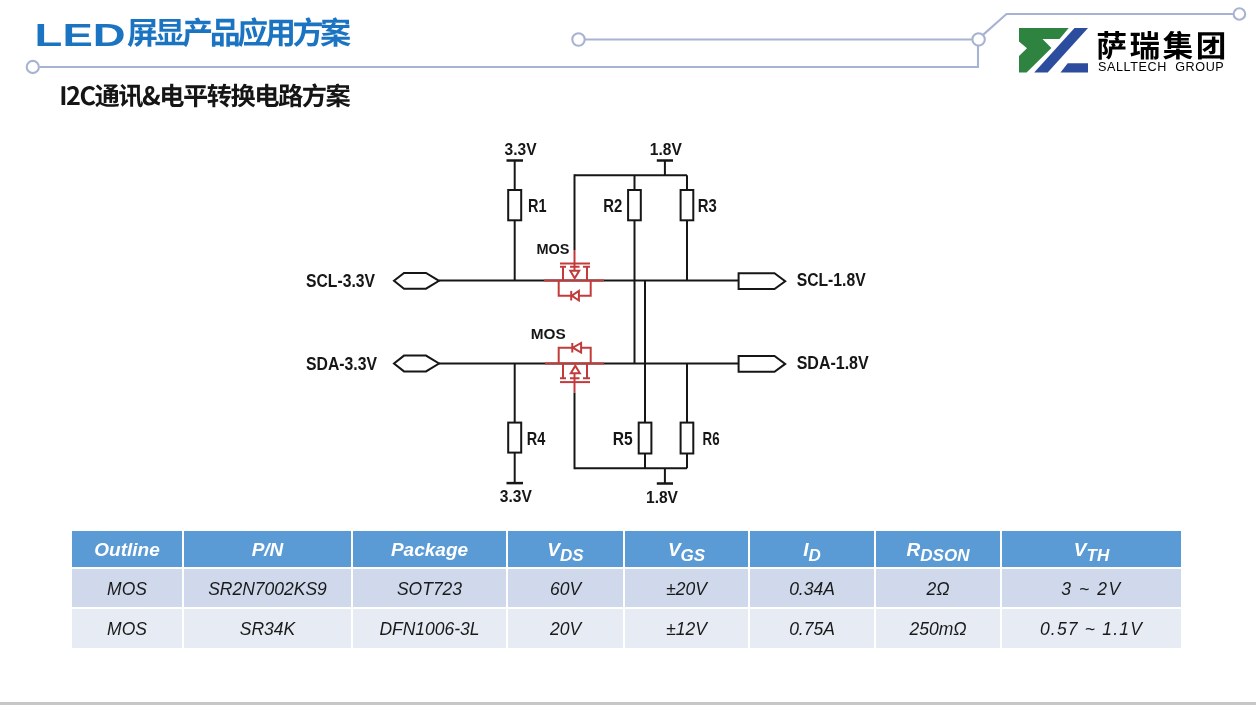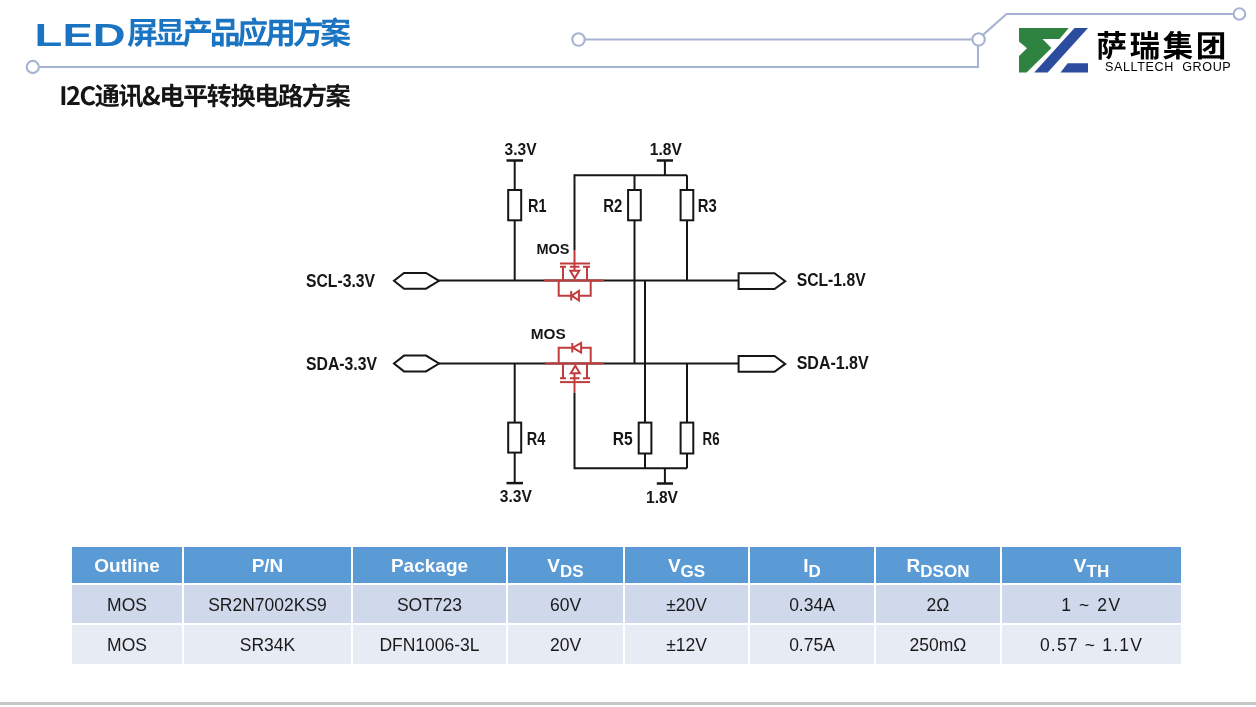--- a/index.html
+++ b/index.html
@@ -1,21 +1,21 @@
 <!DOCTYPE html>
 <html><head>
 <meta charset="utf-8">
 <style>
   html,body{margin:0;padding:0;}
   body{width:1256px;height:707px;position:relative;background:#fff;overflow:hidden;
        font-family:"Liberation Sans",sans-serif;}
   .abs{position:absolute;}
-  #logotext2{left:1098px;top:59.5px;font-size:12.6px;color:#000;letter-spacing:0.6px;margin-left:7px;}
+  #logotext2{left:1098px;top:59.5px;font-size:12.6px;color:#000;letter-spacing:0.6px;}
   
-  #tbl{left:71px;top:546px;width:1111px;border-collapse:separate;border-spacing:0;table-layout:fixed;font-size:17.5px;color:#1a1a1a;}
+  #tbl{left:71px;top:530px;width:1111px;border-collapse:separate;border-spacing:0;table-layout:fixed;font-size:17.5px;color:#1a1a1a;font-style:italic;}
   #tbl td{border:1px solid #fff;text-align:center;vertical-align:middle;padding:2.5px 0 0 0;height:34.5px;overflow:hidden;white-space:nowrap;}
   #tbl tr.hd td{background:#5B9BD5;color:#fff;font-weight:bold;font-size:19px;height:33.5px;}
   #tbl tr.r1 td{background:#CFD9EB;height:35px;}
   #tbl tr.r2 td{background:#E7EBF4;height:36.5px;}
   td sub{font-size:17px;vertical-align:-4.5px;line-height:0;}
 </style>
 </head>
 <body>
 <div class="abs" id="logotext2">SALLTECH&nbsp;&nbsp;GROUP</div>
 
@@ -169,21 +169,21 @@
         <td>V<sub>TH</sub></td>
   </tr>
   <tr class="r1">
     <td>MOS</td>
         <td>SR2N7002KS9</td>
         <td>SOT723</td>
     <td>60V</td>
         <td>±20V</td>
         <td>0.34A</td>
         <td>2Ω</td>
-        <td style="letter-spacing:1.6px">1 ~ 2V</td>
+        <td style="letter-spacing:1.6px">3 ~ 2V</td>
   </tr>
   <tr class="r2" style="height:38px">
     <td>MOS</td>
         <td>SR34K</td>
         <td>DFN1006-3L</td>
     <td>20V</td>
         <td>±12V</td>
         <td>0.75A</td>
         <td>250mΩ</td>
         <td style="letter-spacing:1.2px">0.57 ~ 1.1V</td>

